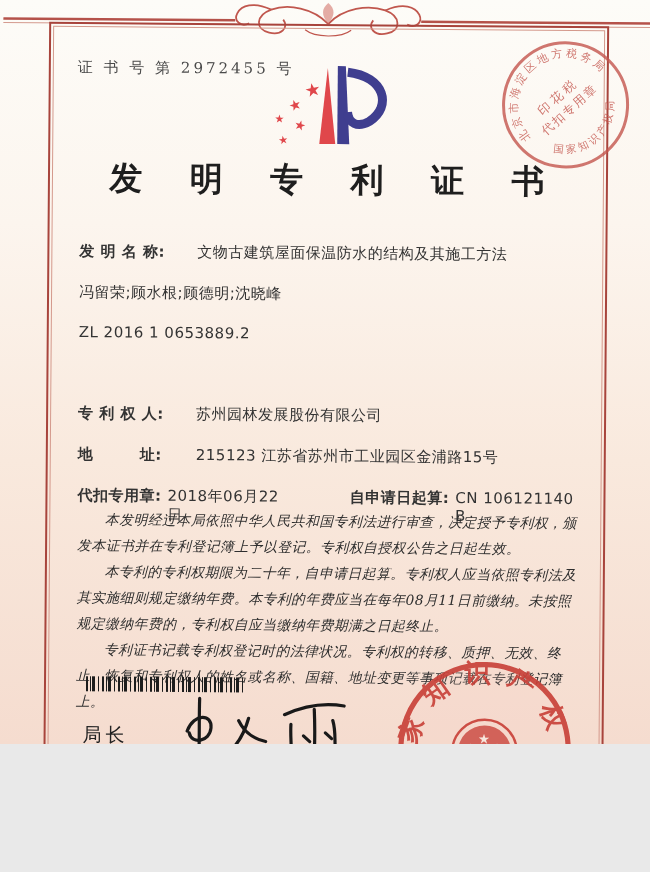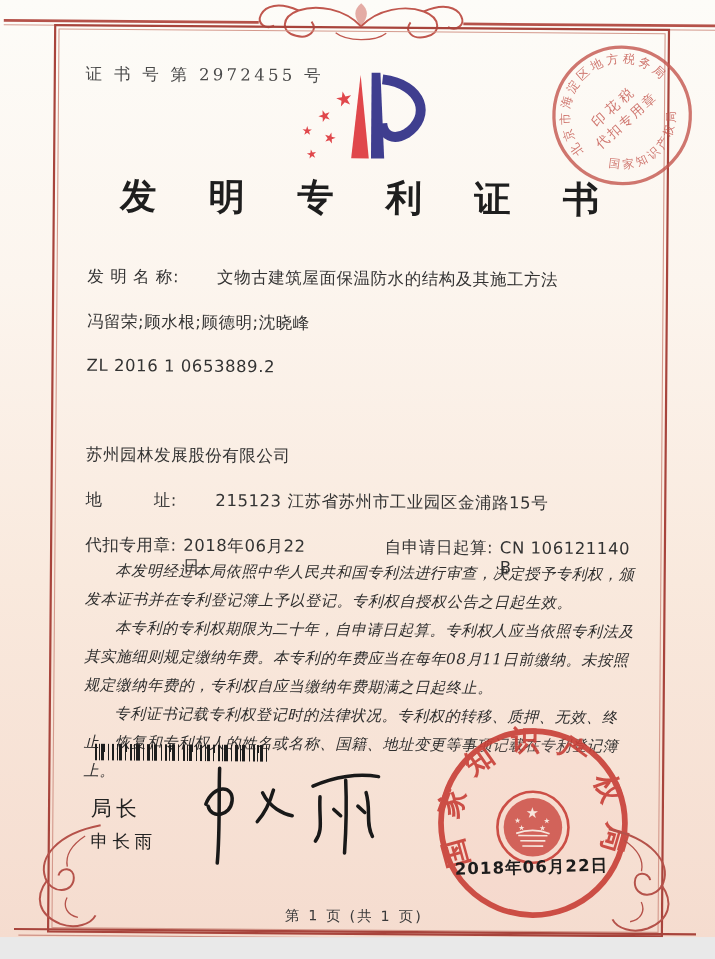--- a/index.html
+++ b/index.html
@@ -1,32 +1,32 @@
 <!DOCTYPE html>
 <html><head>
 <meta charset="utf-8">
 <style>
   html,body{margin:0;padding:0;background:#e9e9e9;}
   .page{
-    position:relative;width:650px;height:852px;overflow:hidden;
+    position:relative;width:650px;height:744px;overflow:hidden;
     background:linear-gradient(180deg,#fdfcf8 0%,#fcf5ee 30%,#f9e9dd 62%,#f5dccf 100%);
     font-family:"DejaVu Sans",sans-serif;color:#2d2d2d;
   }
   .tilt{position:absolute;inset:0;transform:rotate(.45deg);transform-origin:325px 430px;}
   .frame{position:absolute;left:46px;top:24px;width:556px;height:822px;
     border:2px solid #a8443c;}
   .frame::after{content:"";position:absolute;inset:2px;border:1px solid #d4998c;}
   .abs{position:absolute;}
   .certno{left:75px;top:60px;font-family:"DejaVu Serif",serif;font-size:15px;
     letter-spacing:3px;color:#4a4a4a;}
   .title{left:0;right:0;top:158px;text-align:center;font-family:"DejaVu Serif",serif;
     font-size:33px;font-weight:700;letter-spacing:18px;color:#1e1e1e;text-indent:18px;}
   .fields{left:78px;top:244px;width:500px;}
   .frow{display:flex;height:40.5px;align-items:flex-start;font-size:15px;color:#333;}
-  .flabel{flex:0 0 118px;letter-spacing:.5px;white-space:pre;}
+  .flabel{flex:0 0 118px;letter-spacing:.5px;white-space:pre;font-weight:bold;}
   .fvalue{letter-spacing:.5px;}
   .grantrow{left:78px;top:488px;width:510px;display:flex;font-size:15px;color:#333;}
   .grantrow .pair{display:flex;}
   .gsep{width:58px;}
   .paras{left:78px;top:508px;width:508px;font-family:"DejaVu Serif",serif;
     font-style:italic;font-size:13.8px;line-height:26px;color:#2e2e2e;}
   .paras p{margin:0;text-indent:2em;letter-spacing:.5px;}
   .barcode{left:88px;top:678px;width:160px;height:15px;
     background:repeating-linear-gradient(90deg,#1d1d1d 0 2px,transparent 2px 4px,
       #1d1d1d 4px 5px,transparent 5px 6px,#1d1d1d 6px 9px,transparent 9px 12px,
@@ -109,20 +109,21 @@
       </div>
       <div class="frow">
         <span class="fvalue">冯留荣;顾水根;顾德明;沈晓峰</span>
       </div>
       <div class="frow">
         <span class="fvalue">ZL 2016 1 0653889.2</span>
       </div>
       <div class="frow">
       </div>
       <div class="frow">
+        <span class="flabel">专 利 权 人:</span>
         <span class="fvalue">苏州园林发展股份有限公司</span>
       </div>
       <div class="frow">
         <span class="flabel">地　　　址:</span>
         <span class="fvalue">215123 江苏省苏州市工业园区金浦路15号</span>
       </div>
     </div>
 
     <div class="abs grantrow">
       <span class="pair">

